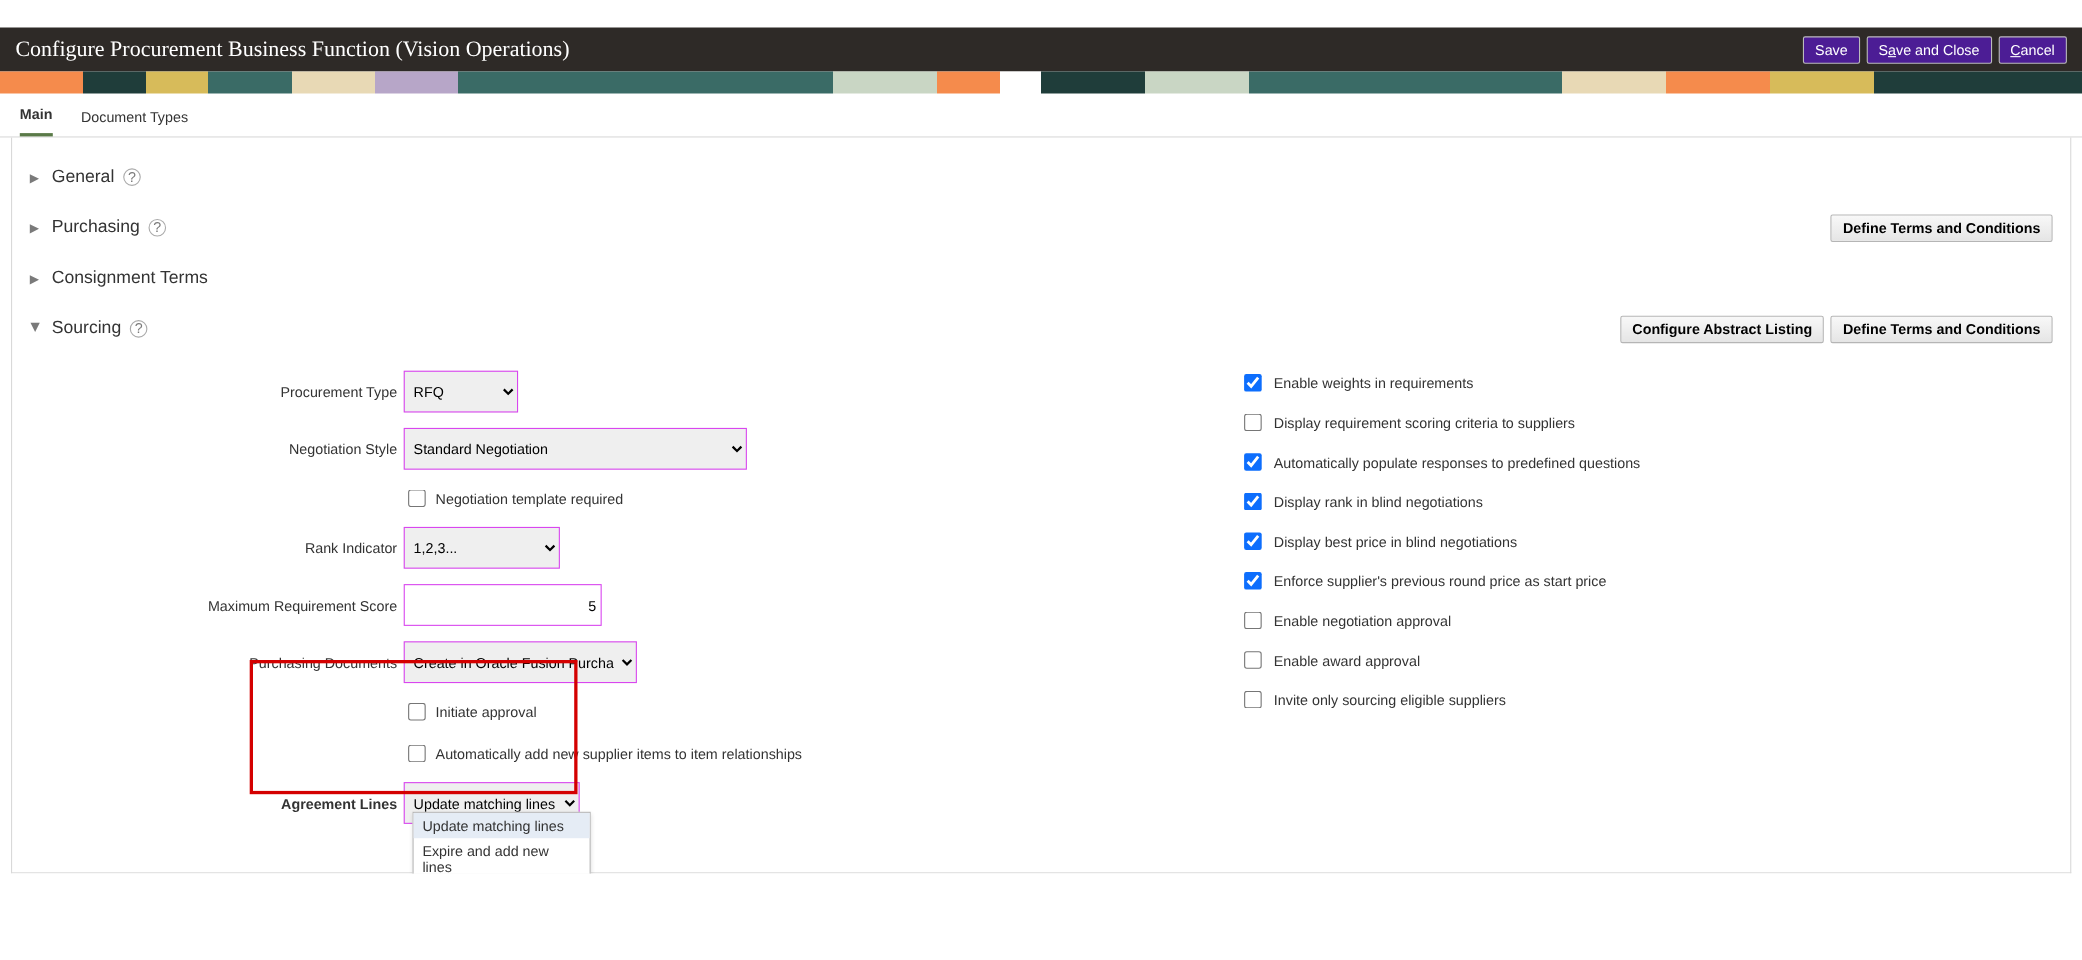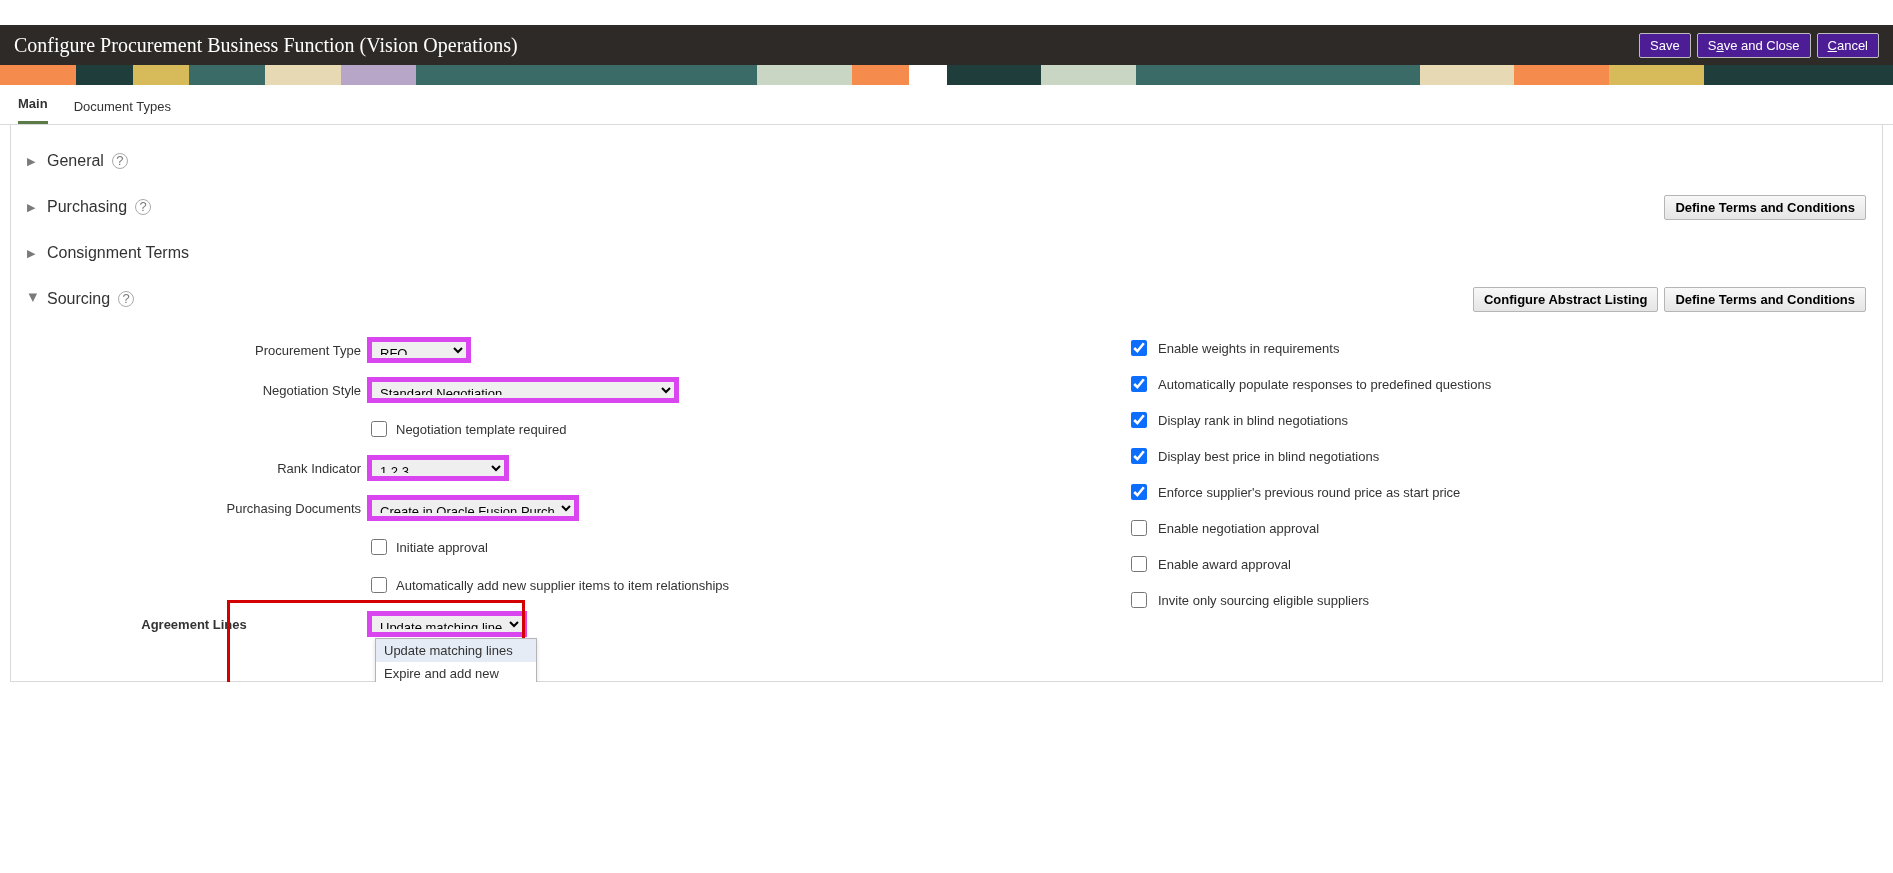--- a/index.html
+++ b/index.html
@@ -146,24 +146,24 @@
     padding-right: 6px;
     color: #333;
   }
   .form-row .ctrl {
     flex: 1;
     display: flex;
     align-items: center;
     gap: 6px;
   }
   select, input[type=text] {
-    border: 5px solid #d946ef;
+    border: 1px solid #d946ef;
     padding: 3px 4px;
     font-size: 13px;
-    height: 26px;
+    height: 38px;
   }
   select.sm { width: 104px; }
   select.md { width: 312px; }
   select.md2 { width: 212px; }
   select.agreement { width: 160px; }
   select.rank { width: 142px; }
   input.num { width: 180px; text-align: right; }
   .cb-row {
     display: flex;
     align-items: center;
@@ -274,58 +274,68 @@
           <span>Negotiation template required</span>
         </div>
       </div>
       <div class="form-row">
         <label class="fld">Rank Indicator</label>
         <div class="ctrl">
             <select class="rank"><option>1,2,3...</option></select>
           </div>
       </div>
       <div class="form-row">
+        <label class="fld">Maximum Requirement Score</label>
+        <div class="ctrl">
+            <input type="text" class="num" value="5" style="">
+          </div>
+      </div>
+      <div class="form-row">
         <label class="fld">Purchasing Documents</label>
         <div class="ctrl">
             <select class="md2"><option>Create in Oracle Fusion Purchasing</option></select>
           </div>
       </div>
       <div class="form-row">
         <label class="fld"></label>
         <div class="ctrl">
           <input type="checkbox" style="">
           <span>Initiate approval</span>
         </div>
       </div>
       <div class="form-row">
         <label class="fld"></label>
         <div class="ctrl">
           <input type="checkbox" style="">
           <span>Automatically add new supplier items to item relationships</span>
         </div>
       </div>
       <div class="form-row" style="position:relative;">
-        <label class="fld" style="font-weight:bold;text-align:center;">Agreement Lines</label>
+        <label class="fld" style="font-weight:bold;">Agreement Lines</label>
         <div class="ctrl">
           <select class="agreement"><option>Update matching lines</option></select>
         </div>
         <div class="dropdown-open" style="left:348px; top:27px;">
           <div class="opt sel">Update matching lines</div>
           <div class="opt">Expire and add new lines</div>
           <div class="opt">Add new lines</div>
         </div>
       </div>
     </div>
 
     <div class="form-col" style="padding-left:260px;">
       <div class="cb-row">
           <input type="checkbox" checked="" style="">
           <span>Enable weights in requirements</span>
         </div>
       <div class="cb-row">
+          <input type="checkbox" style="">
+          <span>Display requirement scoring criteria to suppliers</span>
+        </div>
+      <div class="cb-row">
           <input type="checkbox" checked="" style="">
           <span>Automatically populate responses to predefined questions</span>
         </div>
       <div class="cb-row">
           <input type="checkbox" checked="" style="">
           <span>Display rank in blind negotiations</span>
         </div>
       <div class="cb-row">
           <input type="checkbox" checked="" style="">
           <span>Display best price in blind negotiations</span>

